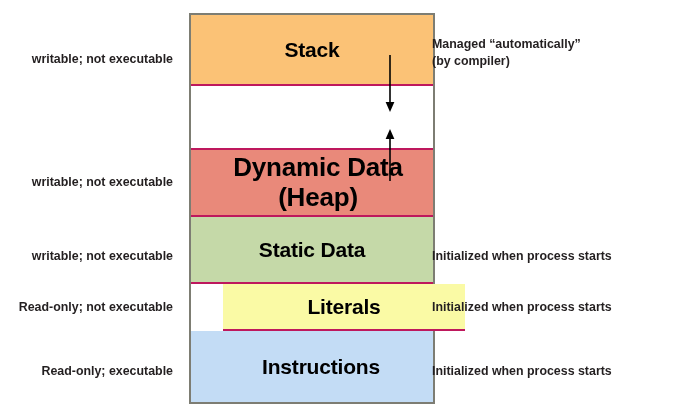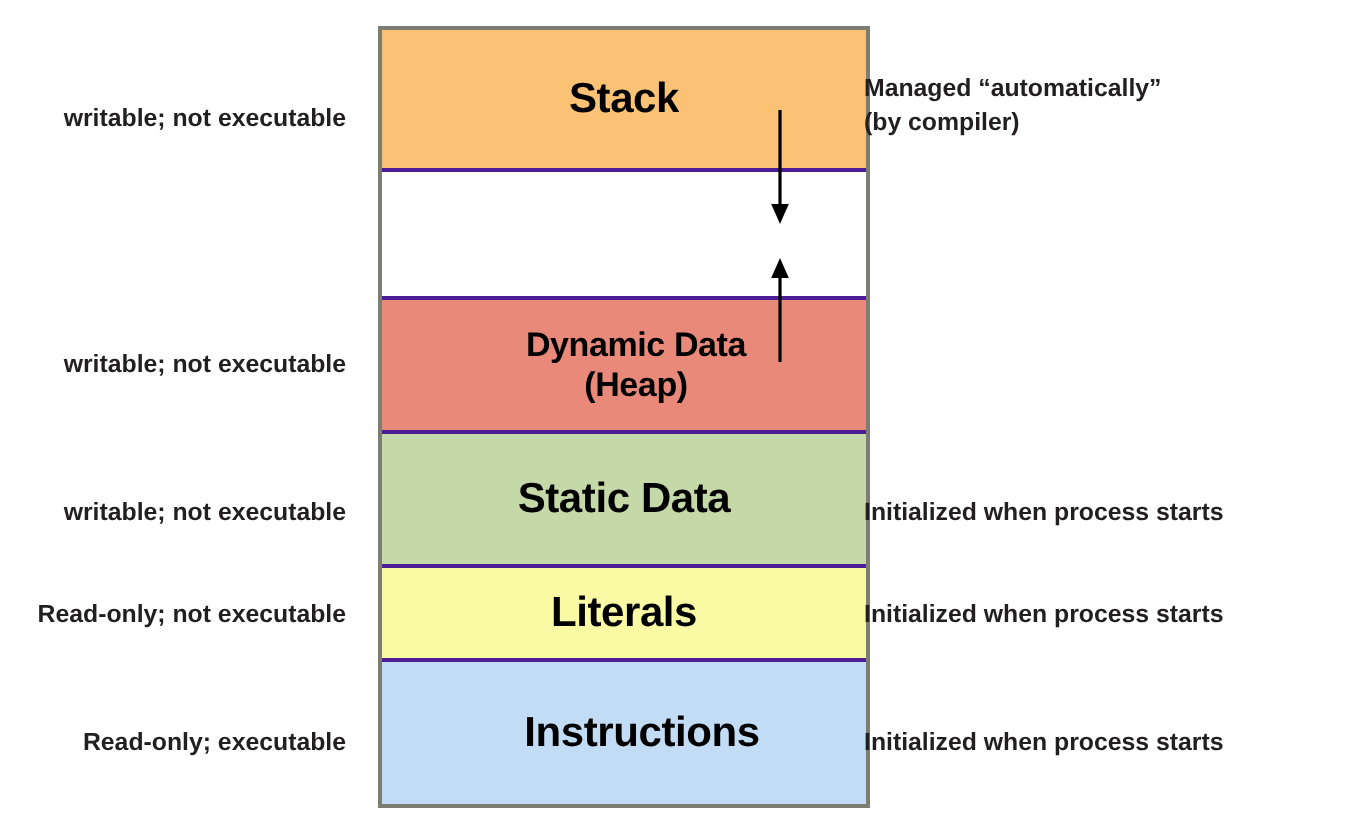--- a/index.html
+++ b/index.html
@@ -37,31 +37,31 @@
     box-sizing: border-box;
     display: flex;
     align-items: center;
     justify-content: center;
     text-align: center;
     color: #000000;
     font-weight: bold;
     line-height: 1.12;
   }
   .mem-band.divider-below {
-    border-bottom: 2px solid #4c1d95;
+    border-bottom: 2px solid #be185d;
   }
   .band-label {
     display: block;
     font-size: 21px;
     letter-spacing: -0.2px;
     white-space: pre-line;
     position: relative;
     z-index: 3;
   }
-  .band-label.two-line { font-size: 17px; margin-left: 12px; }
+  .band-label.two-line { font-size: 26px; margin-left: 12px; }
   .band-label.empty-label { font-size: 0; }
 
   
   .side-label {
     position: absolute;
     font-size: 12.4px;
     font-weight: bold;
     color: #231f20;
     line-height: 1.33;
     white-space: pre-line;
@@ -105,21 +105,21 @@
 
     <div class="mem-band divider-below" style="top:135px; height:67px; background:#e9897a;">
       <span class="band-label two-line">Dynamic Data
 (Heap)</span>
     </div>
 
     <div class="mem-band divider-below" style="top:202px; height:67px; background:#c5d9a8;text-align:right;">
       <span class="band-label">Static Data</span>
     </div>
 
-    <div class="mem-band divider-below" style="top:269px; height:47px; background:#fafaa5;">
+    <div class="mem-band divider-below" style="top:269px; height:47px; background:#fafaa5;margin-left:32px;">
       <span class="band-label">Literals</span>
     </div>
 
     <div class="mem-band" style="top:316px; height:71px; background:#c3dcf5;padding-left:18px;">
       <span class="band-label">Instructions</span>
     </div>
 
   </div>
 
   <svg id="arrow-layer" viewBox="0 0 676 416">

